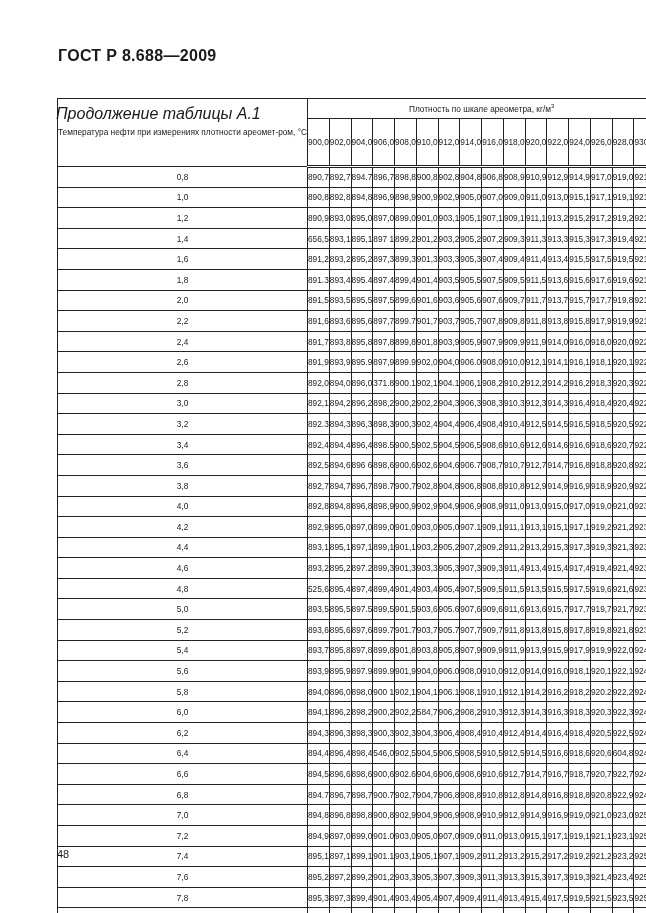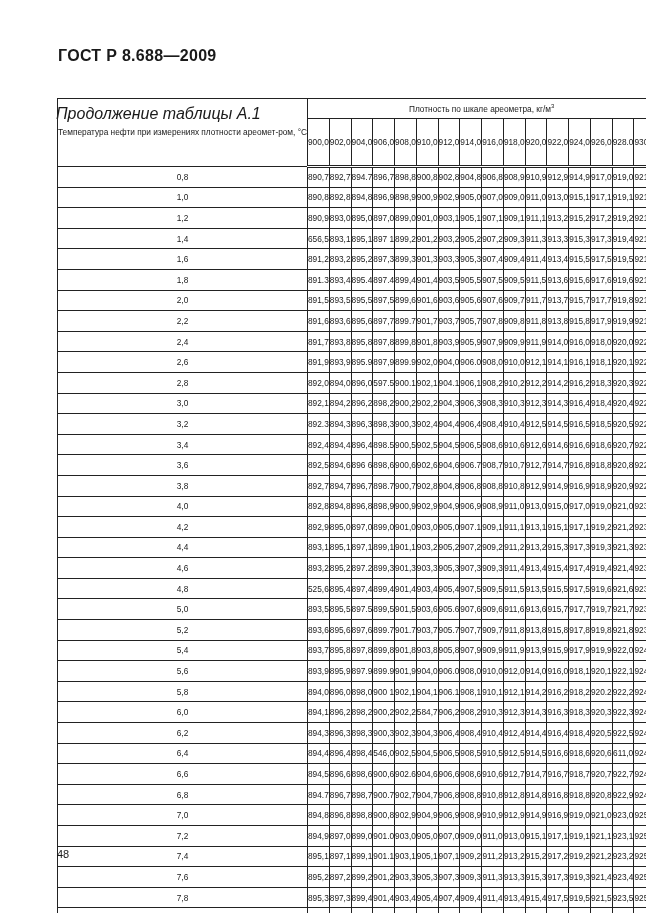--- a/index.html
+++ b/index.html
@@ -242,21 +242,21 @@
         <td class="val">916,1</td>
         <td class="val">918,1</td>
         <td class="val">920,1</td>
         <td class="val">922,2</td>
       </tr>
       <tr>
         <td class="temp">2,8</td>
         <td class="val">892,0</td>
         <td class="val">894,0</td>
         <td class="val">896,0</td>
-        <td class="val">597.5</td>
+        <td class="val">371.8</td>
         <td class="val">900.1</td>
         <td class="val">902,1</td>
         <td class="val">904.1</td>
         <td class="val">906,1</td>
         <td class="val">908,2</td>
         <td class="val">910,2</td>
         <td class="val">912,2</td>
         <td class="val">914,2</td>
         <td class="val">916,2</td>
         <td class="val">918,3</td>
@@ -595,21 +595,21 @@
         <td class="val">902,5</td>
         <td class="val">904,5</td>
         <td class="val">906,5</td>
         <td class="val">908,5</td>
         <td class="val">910,5</td>
         <td class="val">912,5</td>
         <td class="val">914,5</td>
         <td class="val">916,6</td>
         <td class="val">918,6</td>
         <td class="val">920,6</td>
-        <td class="val">611,0</td>
+        <td class="val">604,8</td>
         <td class="val">924,6</td>
       </tr>
       <tr>
         <td class="temp">6,6</td>
         <td class="val">894,5</td>
         <td class="val">896,6</td>
         <td class="val">898,6</td>
         <td class="val">900,6</td>
         <td class="val">902.6</td>
         <td class="val">904,6</td>

